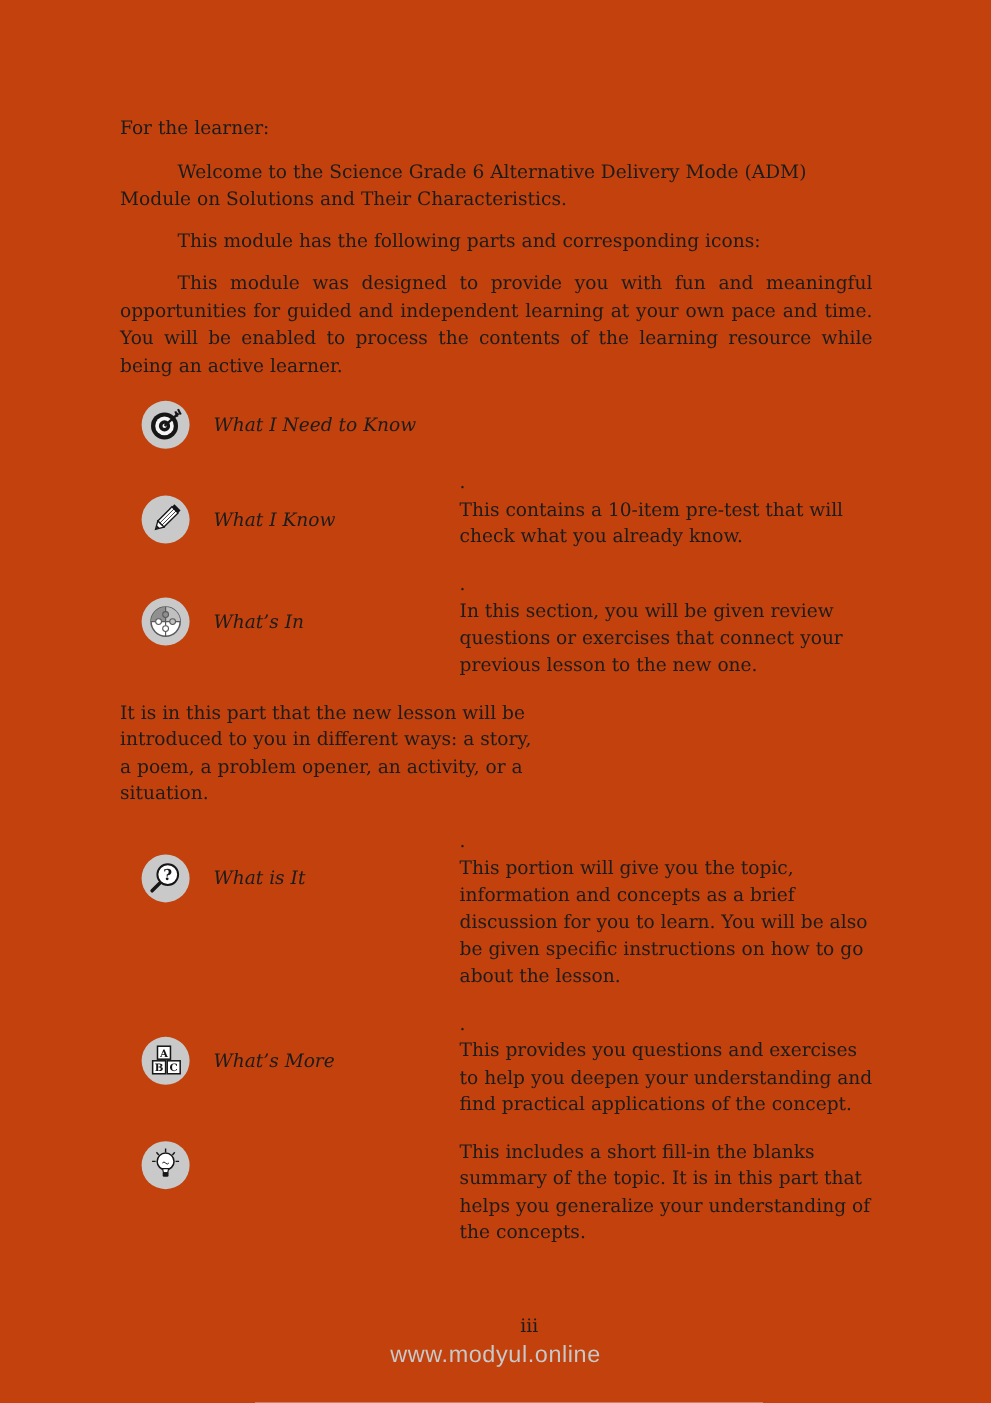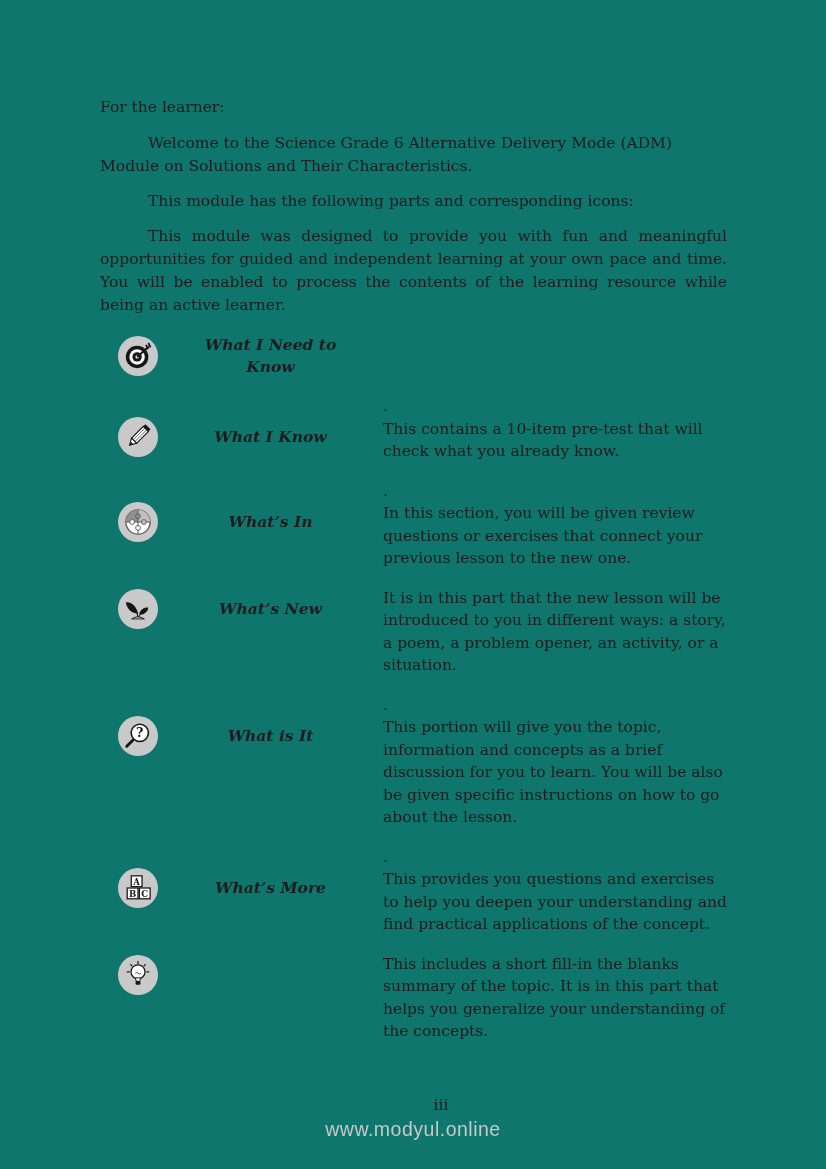--- a/index.html
+++ b/index.html
@@ -1,20 +1,20 @@
 <!DOCTYPE html>
 <html><head>
 <meta charset="utf-8">
 <style>
   html,body{margin:0;padding:0;background:#e8e8e8;}
   .page{
     position:relative;
     width:826px;height:1169px;
     margin:0 auto;
-    background:#0f766e;
+    background:#c2410c;
     box-sizing:border-box;
     padding:96px 99px 0 100px;
     font-family:"DejaVu Serif","Liberation Serif",serif;
     font-size:15.5px;
     color:#1c1c1c;
     overflow:hidden;
   }
   .para{margin:0 0 12px 0;line-height:23px;}
   .indent{text-indent:48px;}
   .justify{text-align:justify;}
@@ -27,21 +27,21 @@
   .part-row.no-dot .row-head{margin-top:2px;}
   .icon-cell{width:78px;flex:0 0 78px;box-sizing:border-box;padding-left:18px;}
   .icon-circle{
     display:flex;align-items:center;justify-content:center;
     width:40px;height:40px;border-radius:50%;
     background:#c9c9c9;
   }
   .icon-circle svg{display:block;}
   .label-cell{
     width:205px;flex:0 0 205px;box-sizing:border-box;padding-right:20px;
-    font-weight:bold;font-style:italic;line-height:22px;text-align:center;
+    font-weight:normal;font-style:italic;line-height:22px;
   }
   .desc-cell{width:344px;flex:0 0 344px;line-height:22.5px;}
   .dot-line{line-height:22.5px;min-height:0;}
   .dot-line:empty{display:none;}
 
   .page-number{position:absolute;left:0;top:1095px;width:100%;text-align:center;line-height:20px;padding-left:28px;}
   .watermark{
     position:absolute;left:0;top:1117px;width:100%;text-align:center;
     font-family:"Liberation Sans","DejaVu Sans",sans-serif;
     font-size:19.5px;letter-spacing:0.5px;color:#c8c8c8;line-height:24px;
@@ -121,34 +121,20 @@
         </div>
         <div class="label-cell">What’s In</div>
       </div>
       <div class="desc-cell">
         <div class="dot-line">.</div>
         <div>In this section, you will be given review questions or exercises that connect your previous lesson to the new one.</div>
       </div>
     </div>
 
     <div class="part-row no-dot">
-      <div class="row-head">
-        <div class="icon-cell">
-          <span class="icon-circle">
-            <svg width="36" height="36" viewBox="0 0 40 40">
-              <path d="M20 25 C18.5 16.5 12 11.5 6.5 12.5 C7.5 20 13 25 20 25 Z" fill="#161616"></path>
-              <path d="M21 26 C22.5 20.5 27.5 17.5 31.5 18.5 C30.5 24 26 26.8 21 26 Z" fill="#161616"></path>
-              <path d="M20 30 C20 27 19 23 15 19" stroke="#161616" stroke-width="1.4" fill="none"></path>
-              <path d="M20.4 30 C21 27.5 24 24.5 27 22.5" stroke="#161616" stroke-width="1.1" fill="none"></path>
-              <path d="M13 31 Q20 26.5 27 31 Z" fill="#ffffff" stroke="#161616" stroke-width="1.1"></path>
-            </svg>
-          </span>
-        </div>
-        <div class="label-cell">What’s New</div>
-      </div>
       <div class="desc-cell">
 
         <div>It is in this part that the new lesson will be introduced to you in different ways: a story, a poem, a problem opener, an activity, or a situation.</div>
       </div>
     </div>
 
     <div class="part-row has-dot">
       <div class="row-head">
         <div class="icon-cell">
           <span class="icon-circle">

